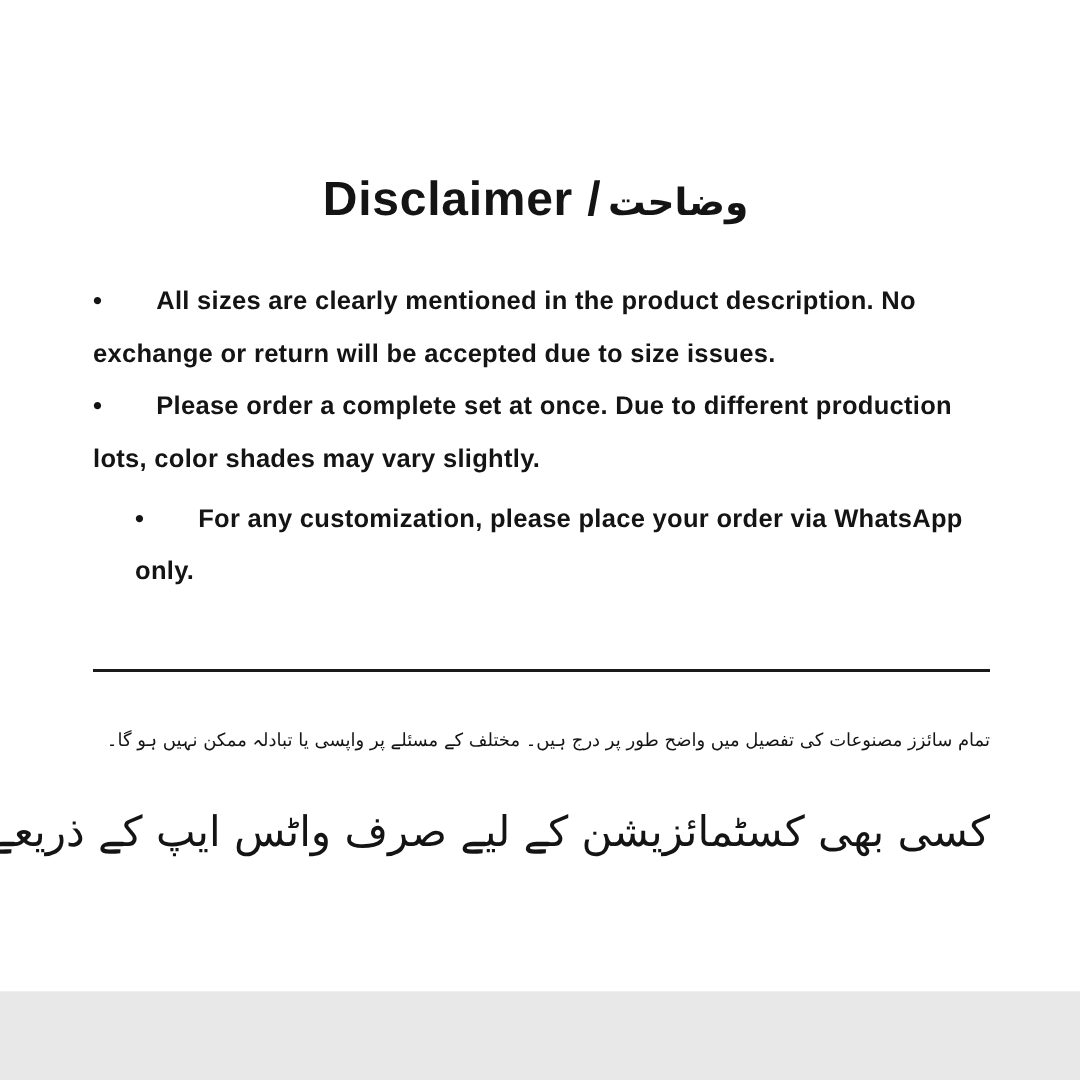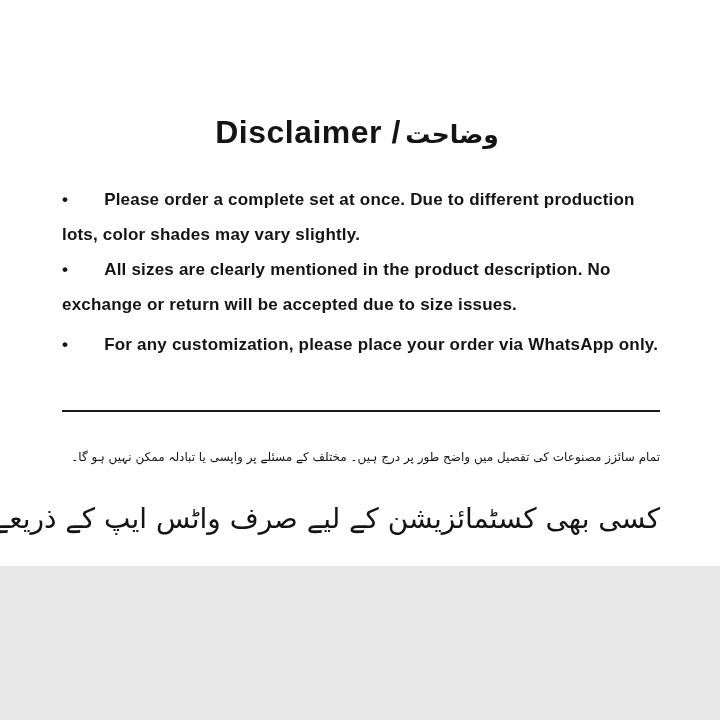--- a/index.html
+++ b/index.html
@@ -2,21 +2,21 @@
 <html lang="en" style="--text: #141414; --bg: #ffffff; --divider: #1a1a1a;"><head>
 <meta charset="utf-8">
 <style>
   :root{
     --text:#141414;
     --bg:#ffffff;
     --divider:#1a1a1a;
   }
   html,body{margin:0;padding:0;background:#e8e8e8;}
   .page{
-    width:720px;height:566px;
+    width:720px;height:661px;
     background:var(--bg);
     color:var(--text);
     margin:0 auto;
     overflow:hidden;
     position:relative;
     font-family:"Liberation Sans","DejaVu Sans",sans-serif;
   }
   
   .title-row{
     padding-top:110px;
@@ -40,21 +40,21 @@
     margin:22px 60px 0 62px;
   }
   .bullet-item{
     margin:0;
     font-size:17px;
     font-weight:700;
     line-height:35px;
     letter-spacing:0.2px;
     color:var(--text);
   }
-  .bullet-item.spaced{margin-top:5px;}
+  .bullet-item.spaced{margin-top:5px;margin-left:28px;}
   .bullet-marker{
     font-size:17px;
     vertical-align:baseline;
   }
   .bullet-gap{
     display:inline-block;
     width:36px;
   }
   
   .divider{
@@ -81,22 +81,22 @@
 <body>
 
 <div class="page">
 
   <div class="title-row">
     <span class="title-latin">Disclaimer /</span>
     <span class="title-urdu">وضاحت</span>
   </div>
 
   <div class="bullets">
+    <p class="bullet-item"><span class="bullet-marker">•</span><span class="bullet-gap"></span><span>All sizes are clearly mentioned in the product description. No exchange or return will be accepted due to size issues.</span></p>
     <p class="bullet-item"><span class="bullet-marker">•</span><span class="bullet-gap"></span><span>Please order a complete set at once. Due to different production lots, color shades may vary slightly.</span></p>
-    <p class="bullet-item"><span class="bullet-marker">•</span><span class="bullet-gap"></span><span>All sizes are clearly mentioned in the product description. No exchange or return will be accepted due to size issues.</span></p>
     <p class="bullet-item spaced"><span class="bullet-marker">•</span><span class="bullet-gap"></span><span>For any customization, please place your order via WhatsApp only.</span></p>
   </div>
 
   <hr class="divider">
 
   <div class="urdu-block" dir="rtl">
     <div class="urdu-line fit" style="font-size: 12px;">تمام سائزز مصنوعات کی تفصیل میں واضح طور پر درج ہیں۔ مختلف کے مسئلے پر واپسی یا تبادلہ ممکن نہیں ہو گا۔</div>
     <div class="urdu-line fit" style="font-size: 28px;">کسی بھی کسٹمائزیشن کے لیے صرف واٹس ایپ کے ذریعے آرڈر کریں۔</div>
   </div>
 

